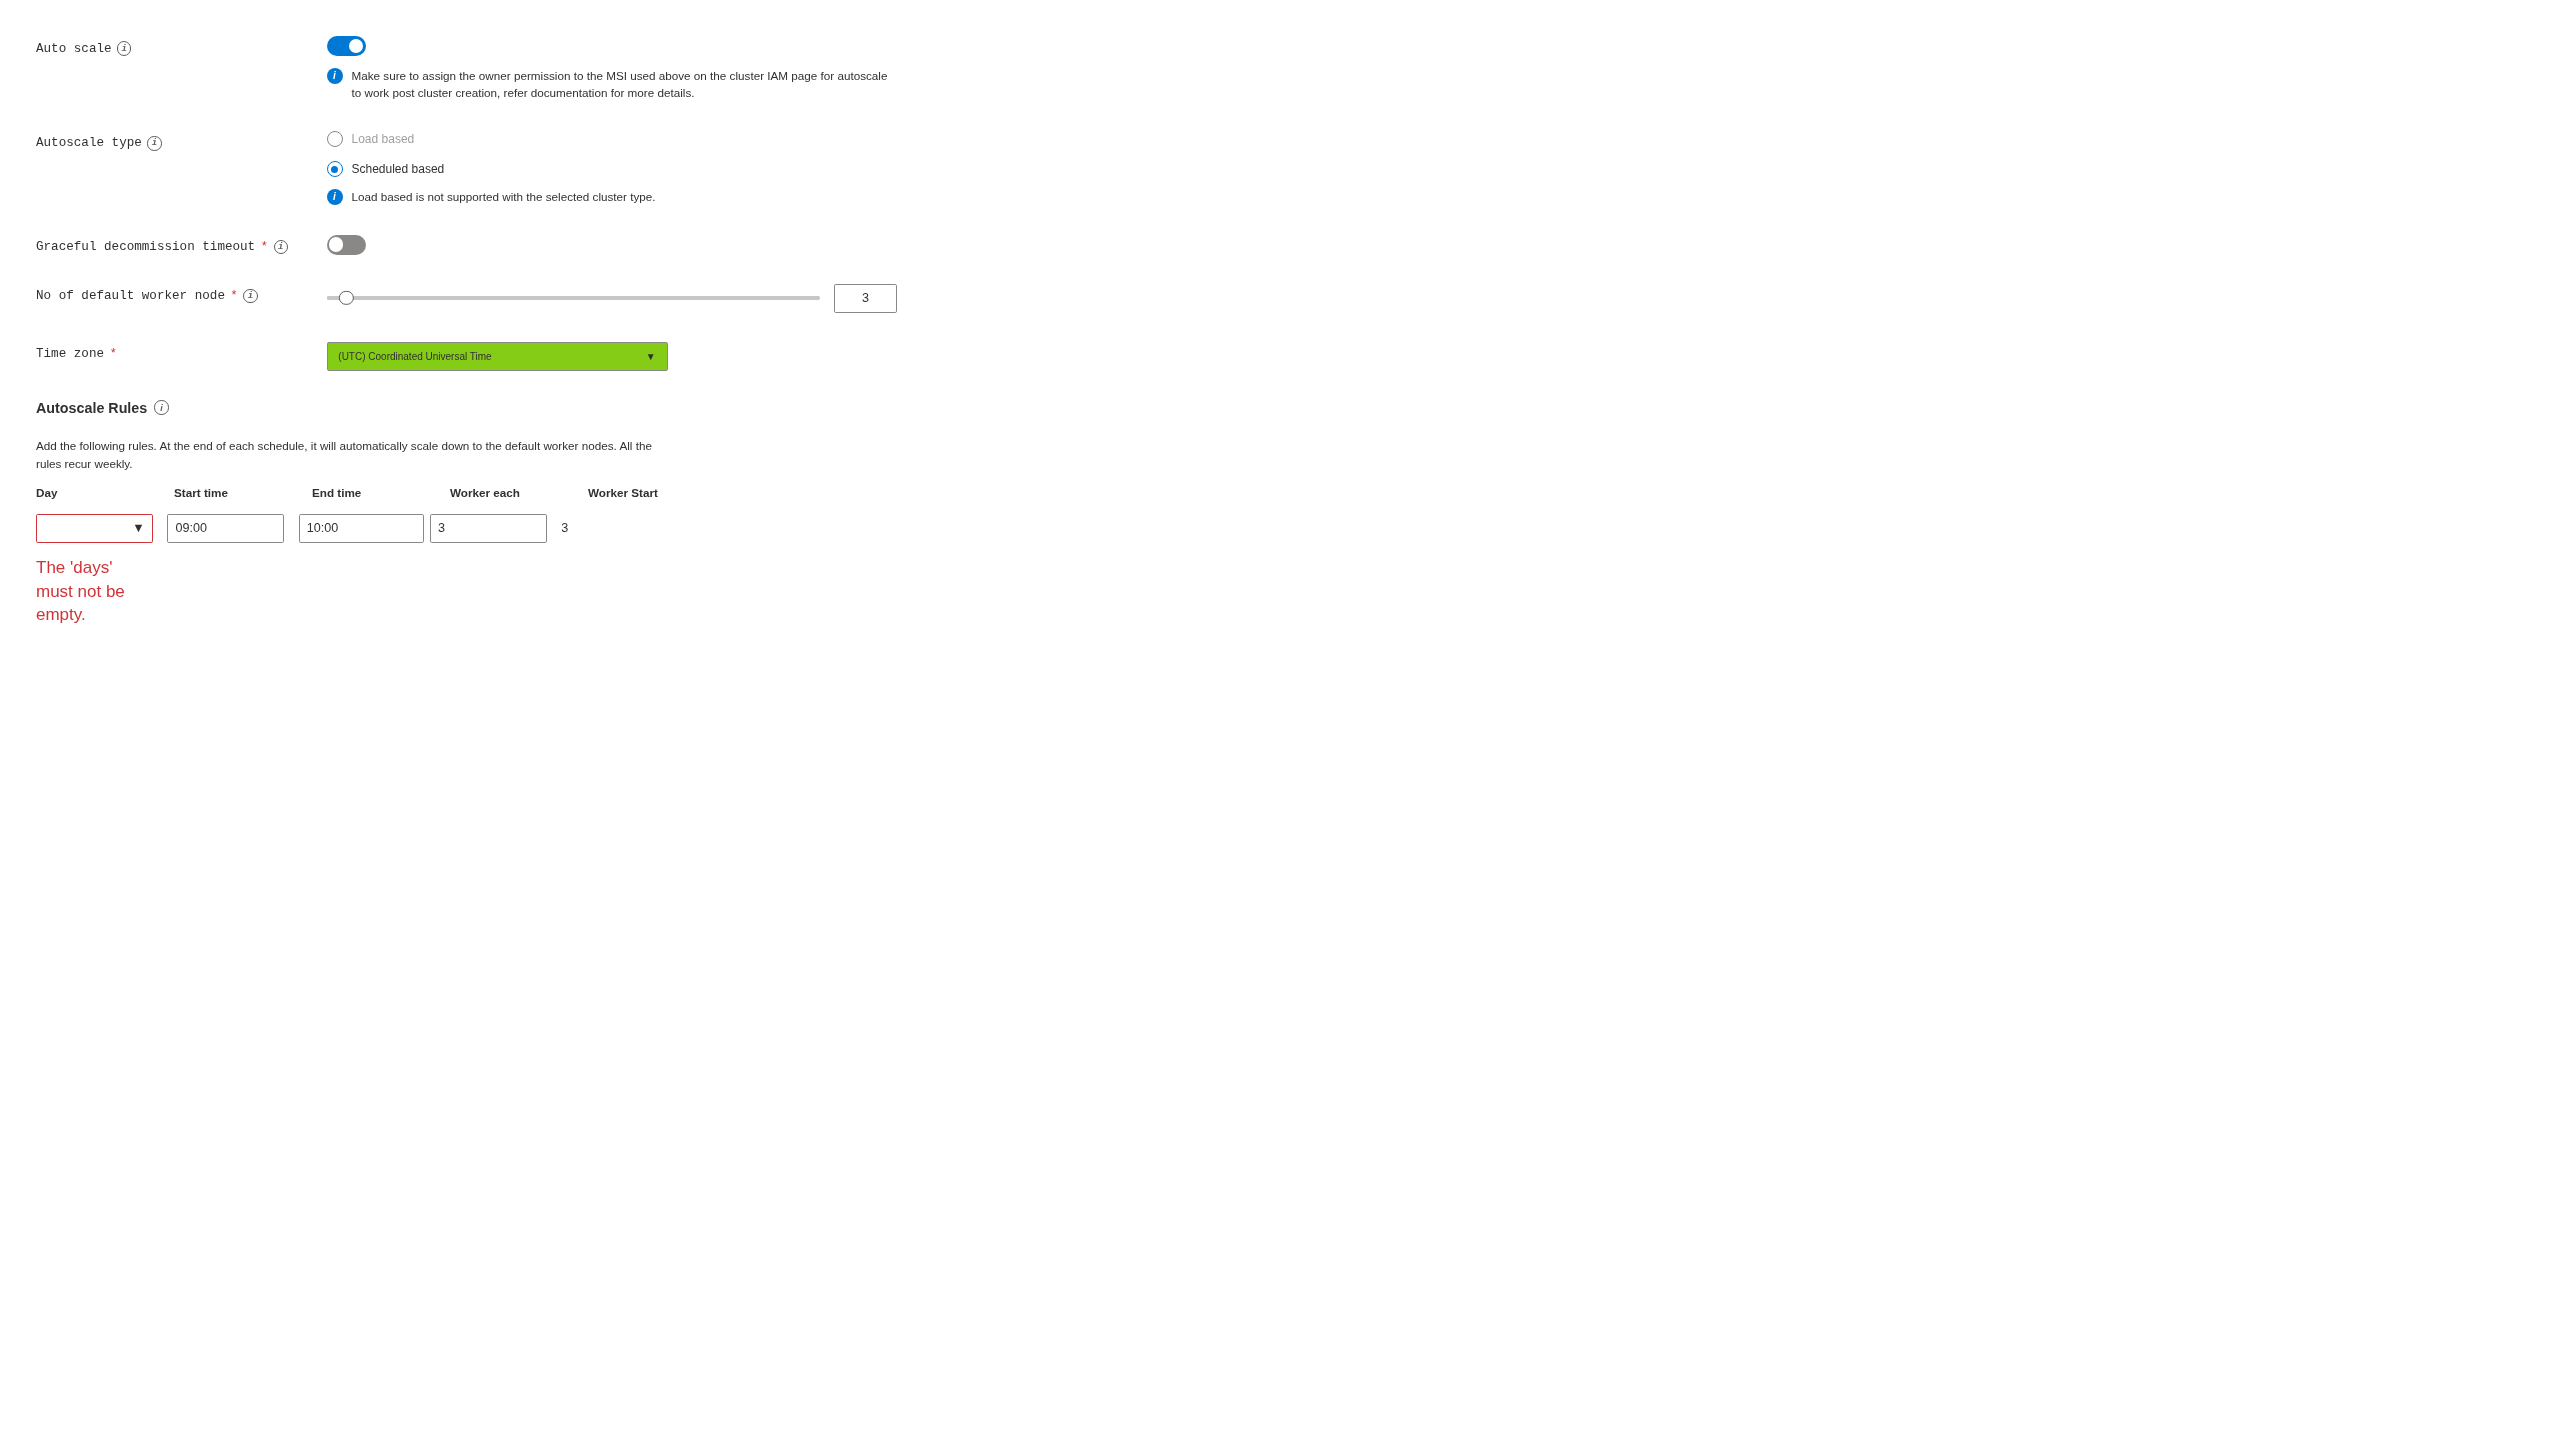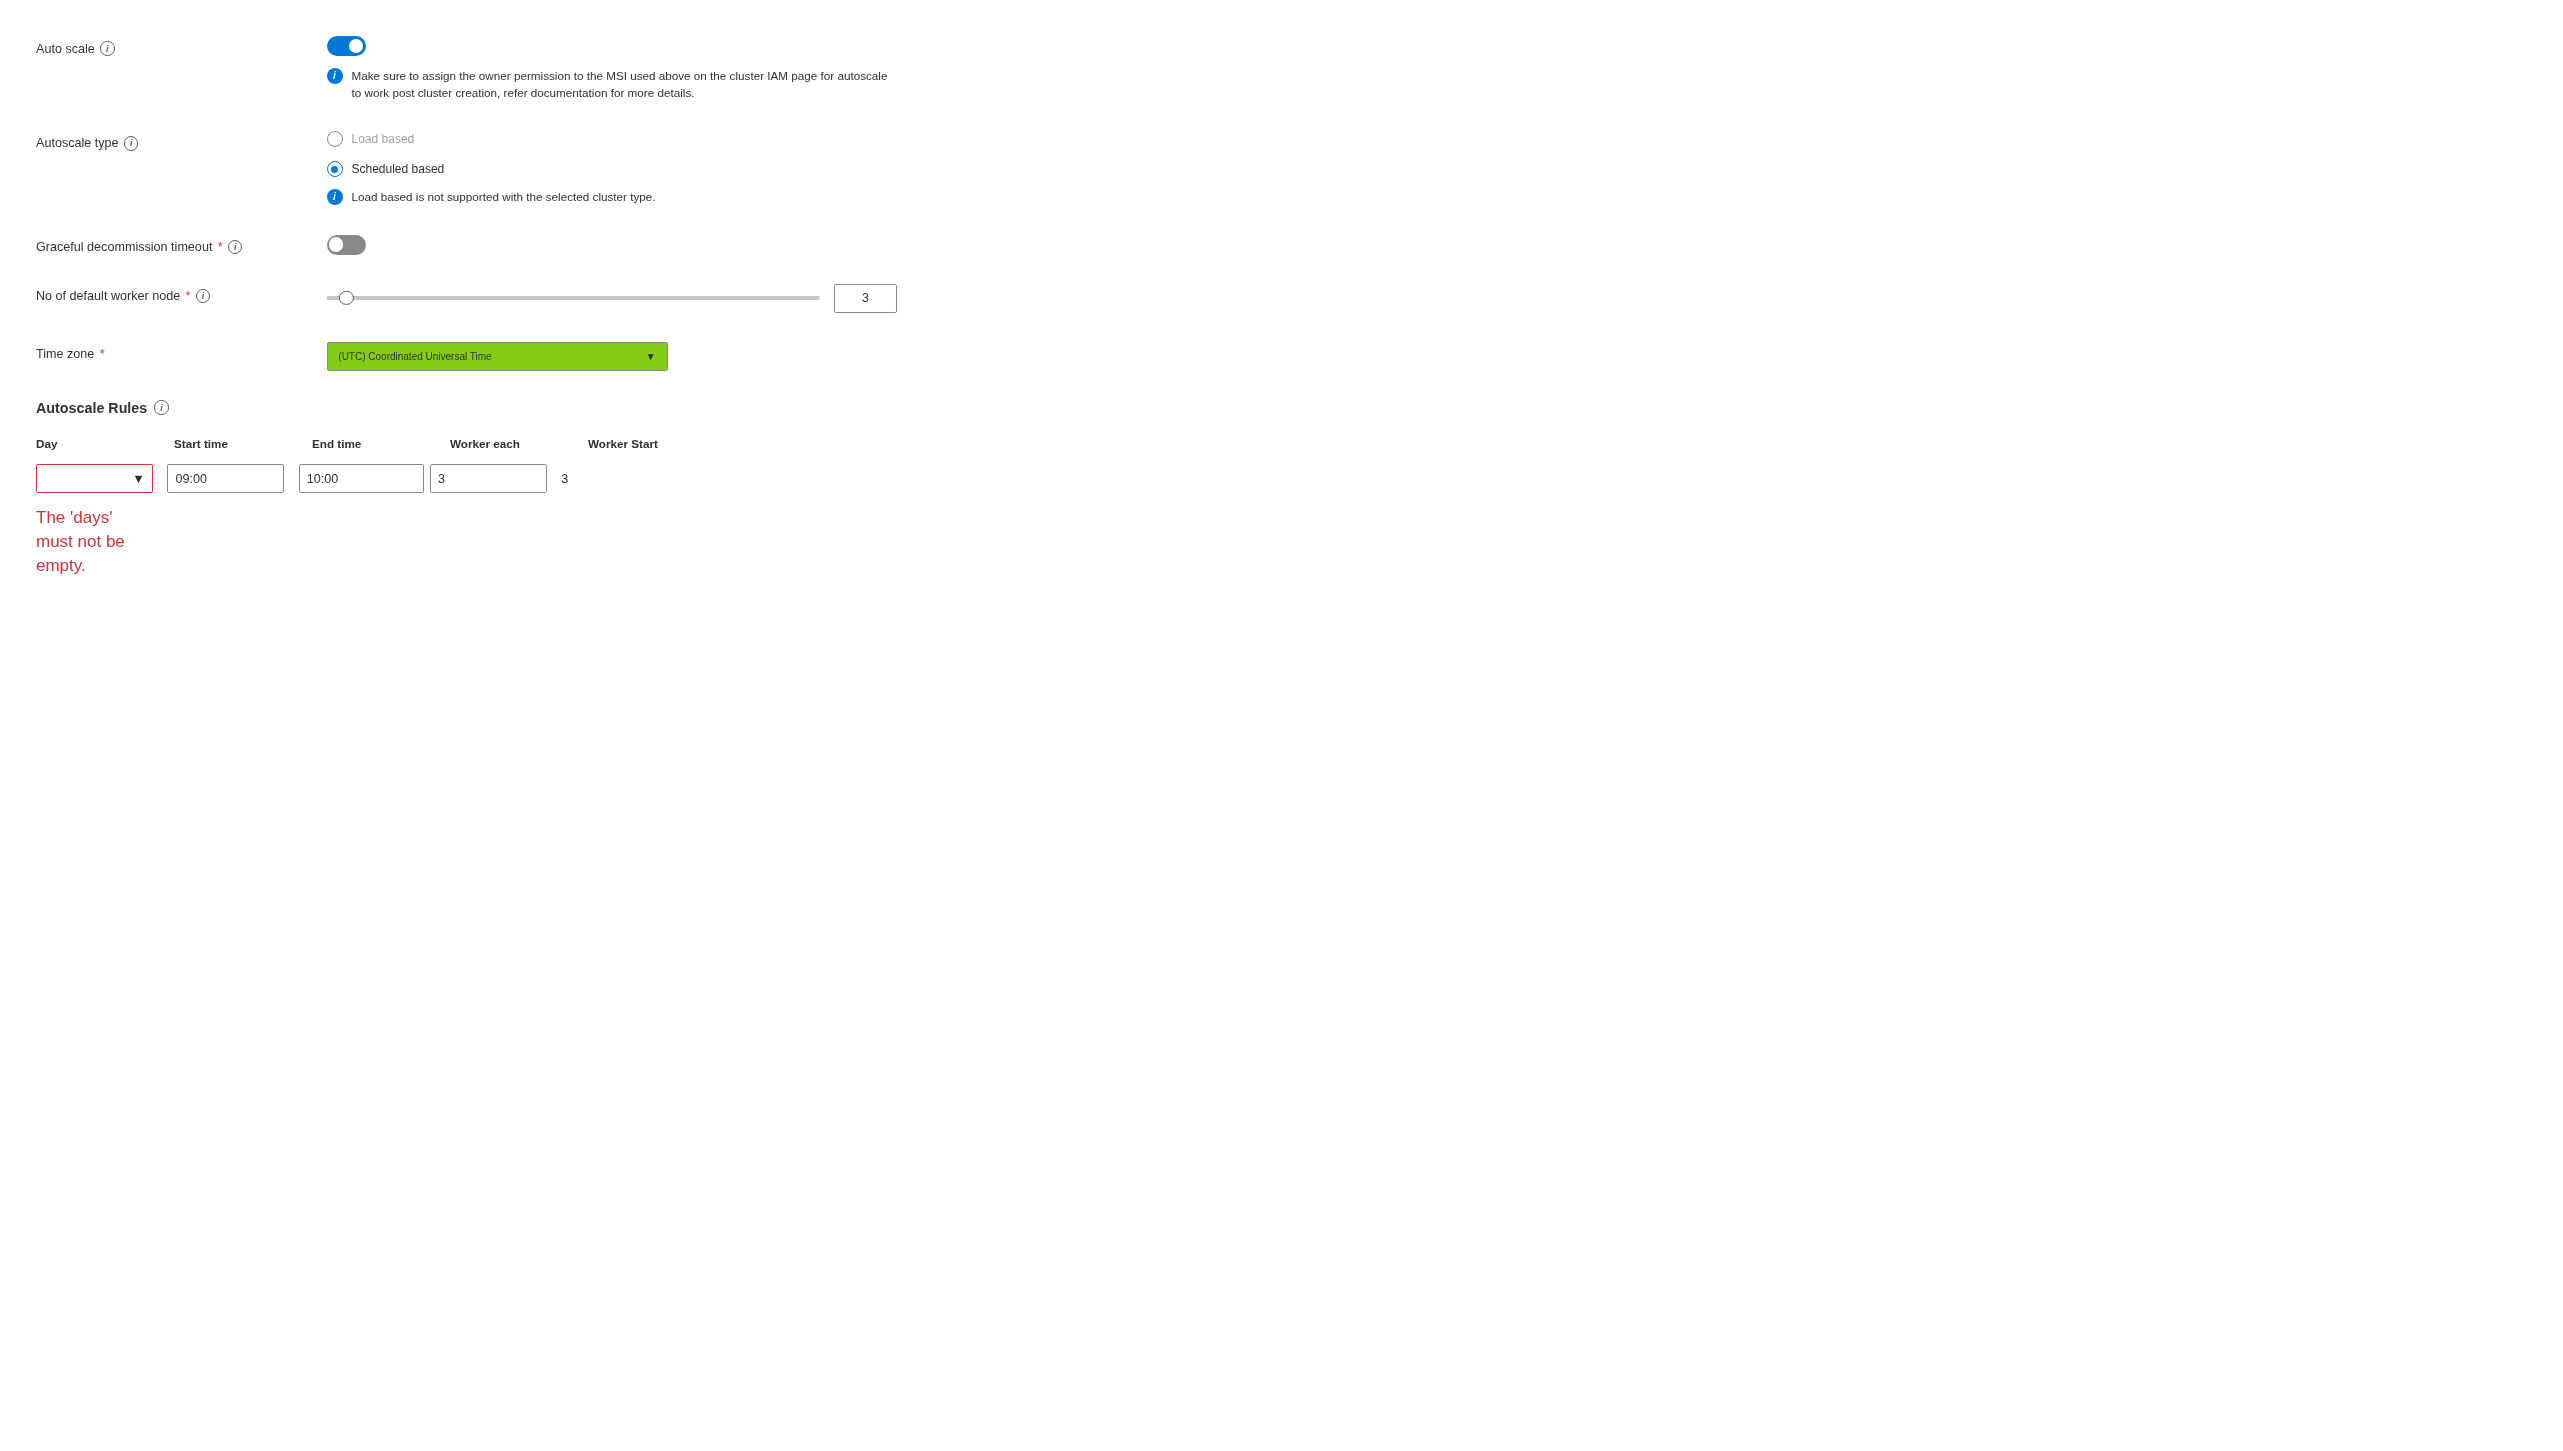--- a/index.html
+++ b/index.html
@@ -31,20 +31,21 @@
 
     .field-label {
       min-width: 269px;
       padding-top: 5.4px;
       font-size: 12.6px;
       color: #323130;
       display: flex;
       align-items: center;
       gap: 5.4px;
       flex-shrink: 0;
+      font-family: Liberation Mono, monospace;
     }
 
     .field-label .required {
       color: #d13438;
     }
 
     .info-icon {
       display: inline-flex;
       align-items: center;
       justify-content: center;
@@ -432,20 +433,21 @@
         </div>
       </div>
     </div>
   </div>
 
   <div class="field-row" style="flex-direction: column; gap: 14.3px;">
     <div class="section-heading">
       <span>Autoscale Rules</span>
       <span class="info-icon" title="Info">i</span>
     </div>
+    <p class="rules-description">Add the following rules. At the end of each schedule, it will automatically scale down to the default worker nodes. All the rules recur weekly.</p>
 
     <div class="rules-table">
 
       <div class="table-header-row">
         <div class="table-header-cell col-day">Day</div>
         <div class="table-header-cell col-start">Start time</div>
         <div class="table-header-cell col-end">End time</div>
         <div class="table-header-cell col-worker">Worker each</div>
         <div class="table-header-cell col-pods">Worker Start</div>
       </div>

